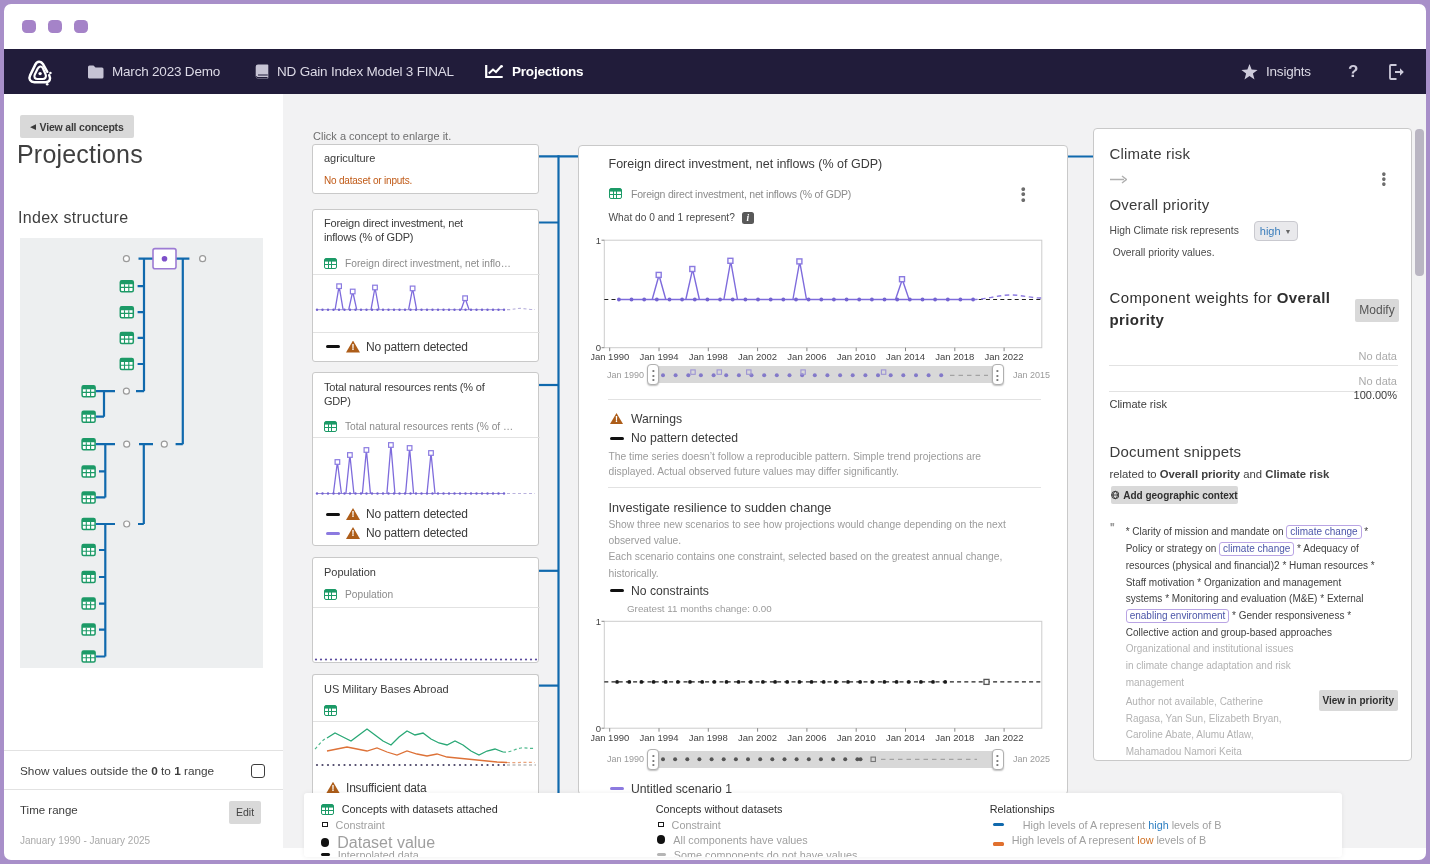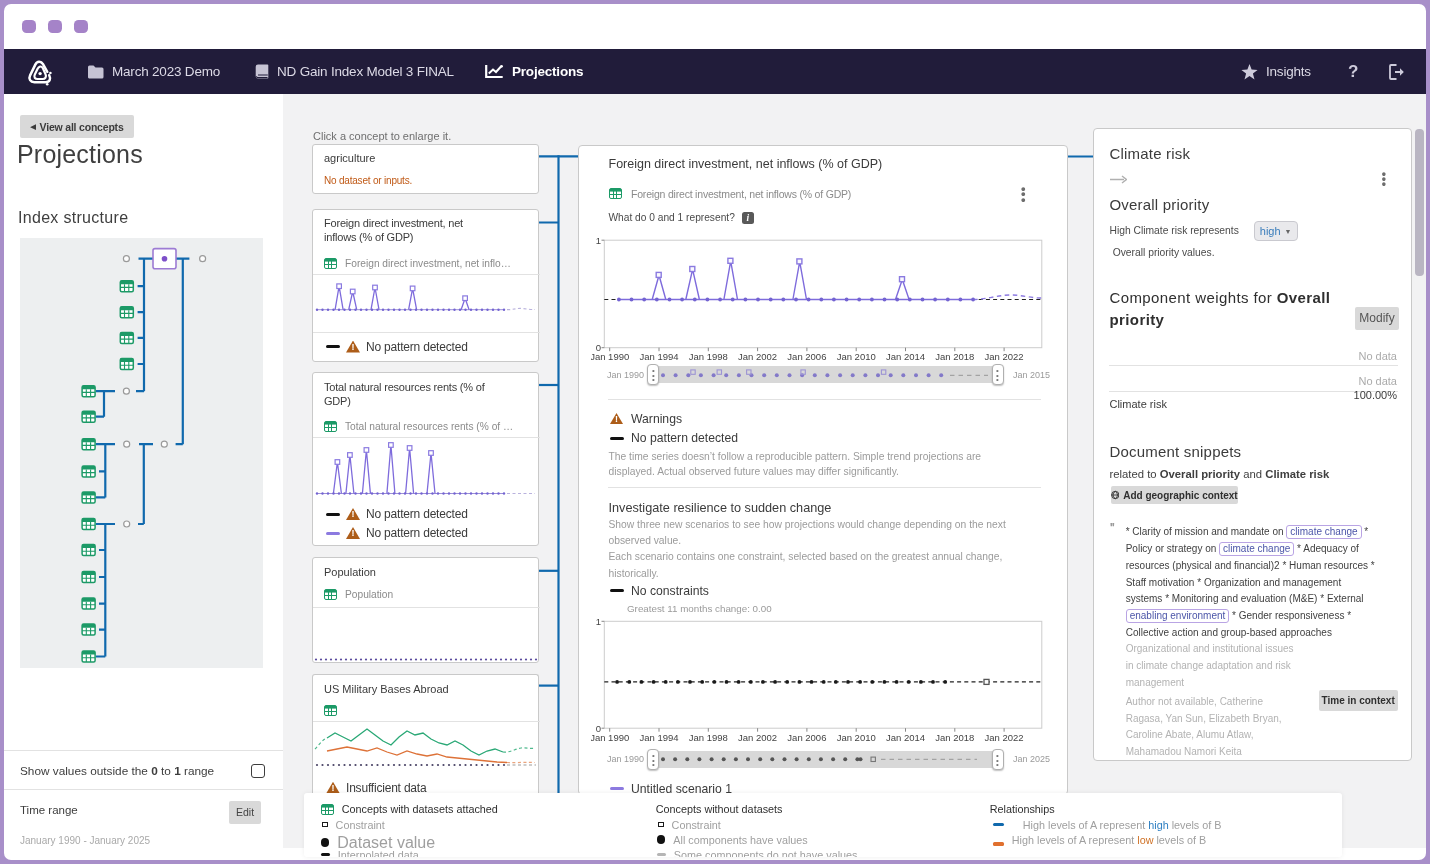--- a/index.html
+++ b/index.html
@@ -579,21 +579,21 @@
           <path d="M0 4.5 H14" stroke="#b0b0b0" stroke-width="1.4"></path>
           <path d="M12 1 L16.5 4.5 L12 8" fill="none" stroke="#b0b0b0" stroke-width="1.4"></path>
         </svg>
   <div class="abs" style="left:288px;top:43px;color:#6d6d6d;font-size:12px;font-weight:bold;line-height:5px;">•<br>•<br>•</div>
   <div style="position:absolute;left:15.8px;top:67px;font-size:15px;letter-spacing:0.2px;color:#3b3b3b;">Overall priority</div>
   <div style="position:absolute;left:15.8px;top:96px;font-size:10.3px;color:#4a4a4a;">High Climate risk represents</div>
   <div class="row" style="position:absolute;left:160px;top:92.4px;width:44px;height:19.5px;background:#e9e9ec;border:1px solid #c9c9cf;border-radius:4px;justify-content:center;gap:4px;font-size:11px;color:#3a7dbb;">high<span style="font-size:7px;color:#666;">▼</span></div>
   <div style="position:absolute;left:19px;top:118px;font-size:10.3px;color:#4a4a4a;">Overall priority values.</div>
 
   <div style="position:absolute;left:15.8px;top:158px;width:232px;font-size:15px;letter-spacing:0.4px;line-height:22.4px;color:#2f2f2f;">Component weights for <b>Overall priority</b></div>
-  <div class="abs btn" style="left:261.3px;top:170px;width:44px;height:23.5px;font-size:12px;line-height:23.5px;font-weight:normal;color:#555;margin-top:8px;">Modify</div>
+  <div class="abs btn" style="left:261.3px;top:170px;width:44px;height:23.5px;font-size:12px;line-height:23.5px;font-weight:normal;color:#555;">Modify</div>
 
   <div style="position:absolute;right:14px;top:221px;font-size:11px;color:#ababab;">No data</div>
   <div class="divline" style="left:15.8px;top:236.6px;width:289px;"></div>
   <div style="position:absolute;right:14px;top:246px;font-size:11px;color:#ababab;">No data</div>
   <div class="divline" style="left:15.8px;top:261.7px;width:289px;"></div>
   <div style="position:absolute;left:15.8px;top:269px;font-size:11px;color:#3b3b3b;">Climate risk</div>
   <div style="position:absolute;right:14px;top:260px;font-size:11px;color:#3b3b3b;">100.00%</div>
 
   <div style="position:absolute;left:15.8px;top:314px;font-size:15px;letter-spacing:0.2px;color:#3b3b3b;">Document snippets</div>
   <div style="position:absolute;left:15.8px;top:339px;font-size:11.3px;color:#3f3f3f;">related to <b>Overall priority</b> and <b>Climate risk</b></div>
@@ -614,21 +614,21 @@
     <span class="pchip">enabling environment</span> * Gender responsiveness *<br>
     Collective action and group-based approaches<br>
     <span style="color:#b3b3b3;">Organizational and institutional issues<br>
     in climate change adaptation and risk<br>
     management<br></span>
     <span style="color:#b3b3b3;display:inline-block;margin-top:2.5px;">Author not available, Catherine<br>
     Ragasa, Yan Sun, Elizabeth Bryan,<br>
     Caroline Abate, Alumu Atlaw,<br>
     Mahamadou Namori Keita</span>
   </div>
-  <div class="abs btn" style="left:225px;top:561px;width:79px;height:21.5px;font-size:10px;line-height:21.5px;color:#2f2f2f;">Time in context</div>
+  <div class="abs btn" style="left:225px;top:561px;width:79px;height:21.5px;font-size:10px;line-height:21.5px;color:#2f2f2f;">View in priority</div>
 </div>
 
 <div class="abs" style="left:1414.5px;top:129px;width:9.5px;height:147px;background:#b9b5c2;border-radius:4px;"></div>
 
 <div class="abs" style="left:303.8px;top:793px;width:1038.2px;height:64px;background:#fff;border-radius:3px;box-shadow:0 0 5px rgba(0,0,0,0.07);overflow:hidden;">
   <div class="row" style="position:absolute;left:17px;top:10px;gap:8px;font-size:10.8px;color:#2f2f2f;"><span class="gicon"></span>Concepts with datasets attached</div>
   <div class="row" style="position:absolute;left:18px;top:25.5px;gap:8px;font-size:10.8px;color:#9f9f9f;"><span style="width:5.8px;height:5.8px;border:1.8px solid #1a1a1a;flex:none;"></span>Constraint</div>
   <div class="row" style="position:absolute;left:17px;top:40.5px;gap:8px;font-size:16px;color:#9f9f9f;"><span style="width:8.5px;height:8.5px;border-radius:50%;background:#111;"></span>Dataset value</div>
   <div class="row" style="position:absolute;left:17px;top:55.5px;gap:8px;font-size:10.8px;color:#9f9f9f;"><span class="dash" style="width:9px;height:3px;"></span>Interpolated data</div>
 

